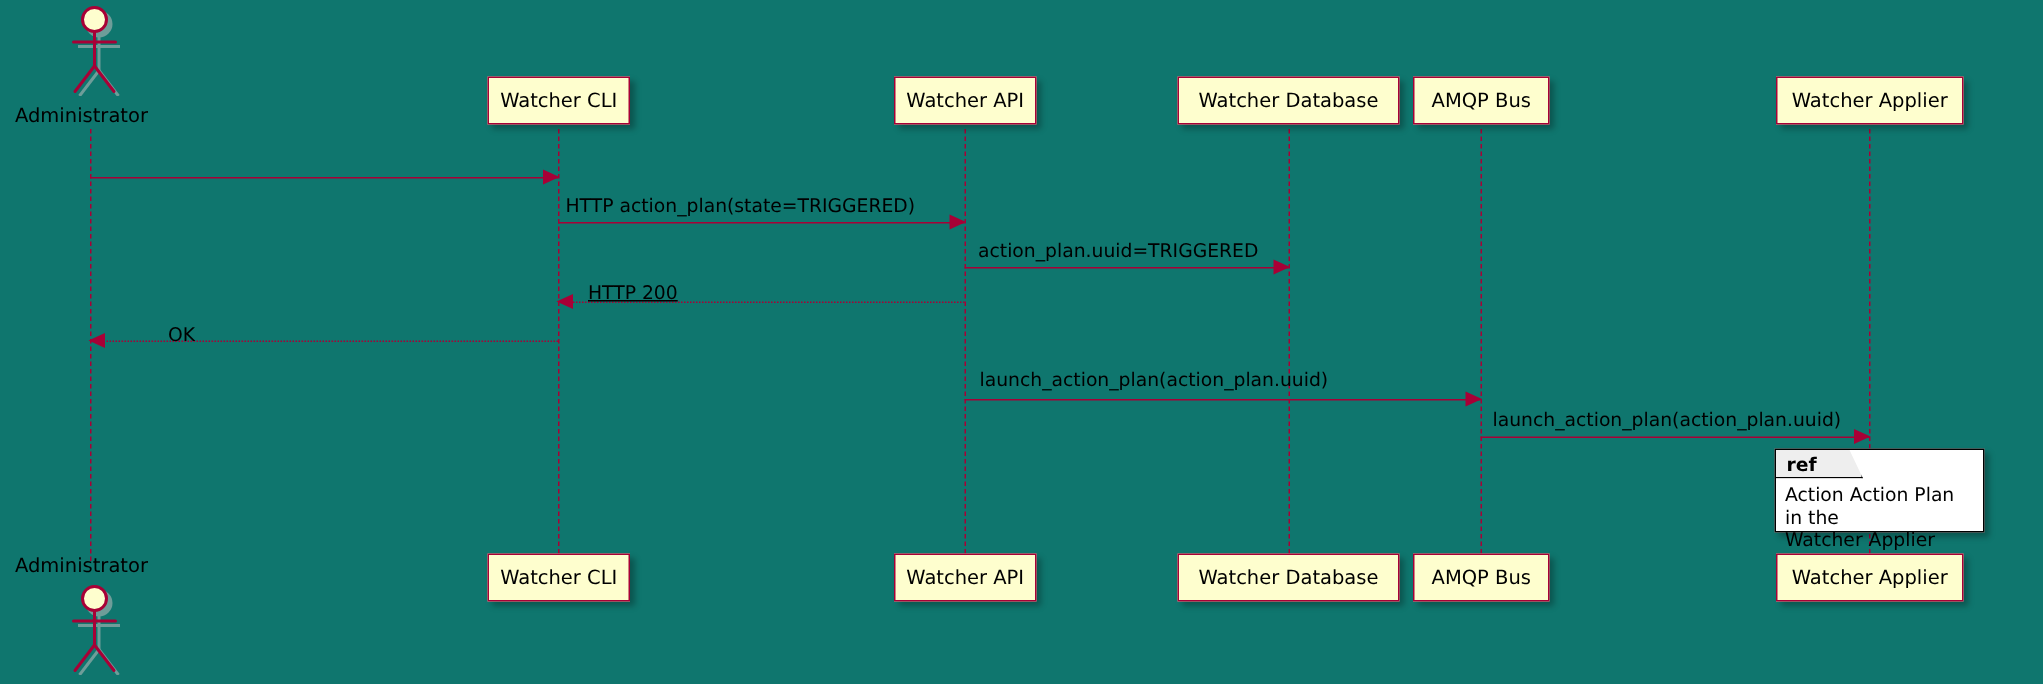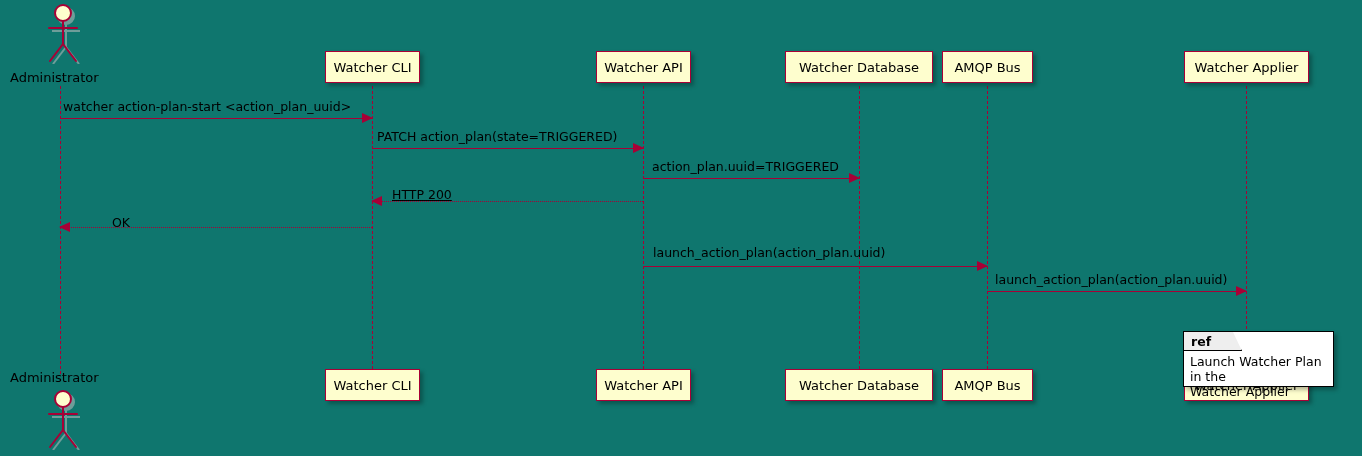--- a/index.html
+++ b/index.html
@@ -202,27 +202,26 @@
   <div class="participant" style="left:325px;  top:369px; width:95px;  height:32px;">Watcher CLI</div>
   <div class="participant" style="left:596px;  top:369px; width:95px;  height:32px;">Watcher API</div>
   <div class="participant" style="left:785px;  top:369px; width:148px; height:32px;">Watcher Database</div>
   <div class="participant" style="left:942px;  top:369px; width:91px;  height:32px;">AMQP Bus</div>
   <div class="participant" style="left:1184px; top:369px; width:125px; height:32px;">Watcher Applier</div>
 
   <div class="msg solid" style="left:60px; top:118px; width:312px;">
     <div class="line"></div>
     <div class="arrowhead right"></div>
   </div>
-  <div class="msg-label" style="left:63px; top:101px;">watcher action-plan-start &lt;action_plan_uuid&gt;</div>
 
   <div class="msg solid" style="left:372px; top:148px; width:271px;">
     <div class="line"></div>
     <div class="arrowhead right"></div>
   </div>
-  <div class="msg-label" style="left:377px; top:131px;">PATCH action_plan(state=TRIGGERED)</div>
+  <div class="msg-label" style="left:377px; top:131px;">HTTP action_plan(state=TRIGGERED)</div>
 
   <div class="msg solid" style="left:643px; top:178px; width:216px;">
     <div class="line"></div>
     <div class="arrowhead right"></div>
   </div>
   <div class="msg-label" style="left:652px; top:161px;">action_plan.uuid=TRIGGERED</div>
 
   <div class="msg dotted" style="left:372px; top:201px; width:271px;">
     <div class="line"></div>
     <div class="arrowhead left"></div>
@@ -240,21 +239,21 @@
     <div class="arrowhead right"></div>
   </div>
   <div class="msg-label" style="left:653px; top:247px;">launch_action_plan(action_plan.uuid)</div>
 
   <div class="msg solid" style="left:987px; top:291px; width:259px;">
     <div class="line"></div>
     <div class="arrowhead right"></div>
   </div>
   <div class="msg-label" style="left:995px; top:274px;">launch_action_plan(action_plan.uuid)</div>
 
-  <div class="ref-box" style="left:1183px; top:299px; width:151px; height:56px;margin-top:32px;">
+  <div class="ref-box" style="left:1183px; top:299px; width:140px; height:56px;">
     <div class="ref-tab" style="width:58px;">ref</div>
     <div class="ref-body">
-      <div>Launch Watcher Plan in the</div>
+      <div>Action Action Plan in the</div>
       <div>Watcher Applier</div>
     </div>
   </div>
 
 </div>
 
 </body></html>

